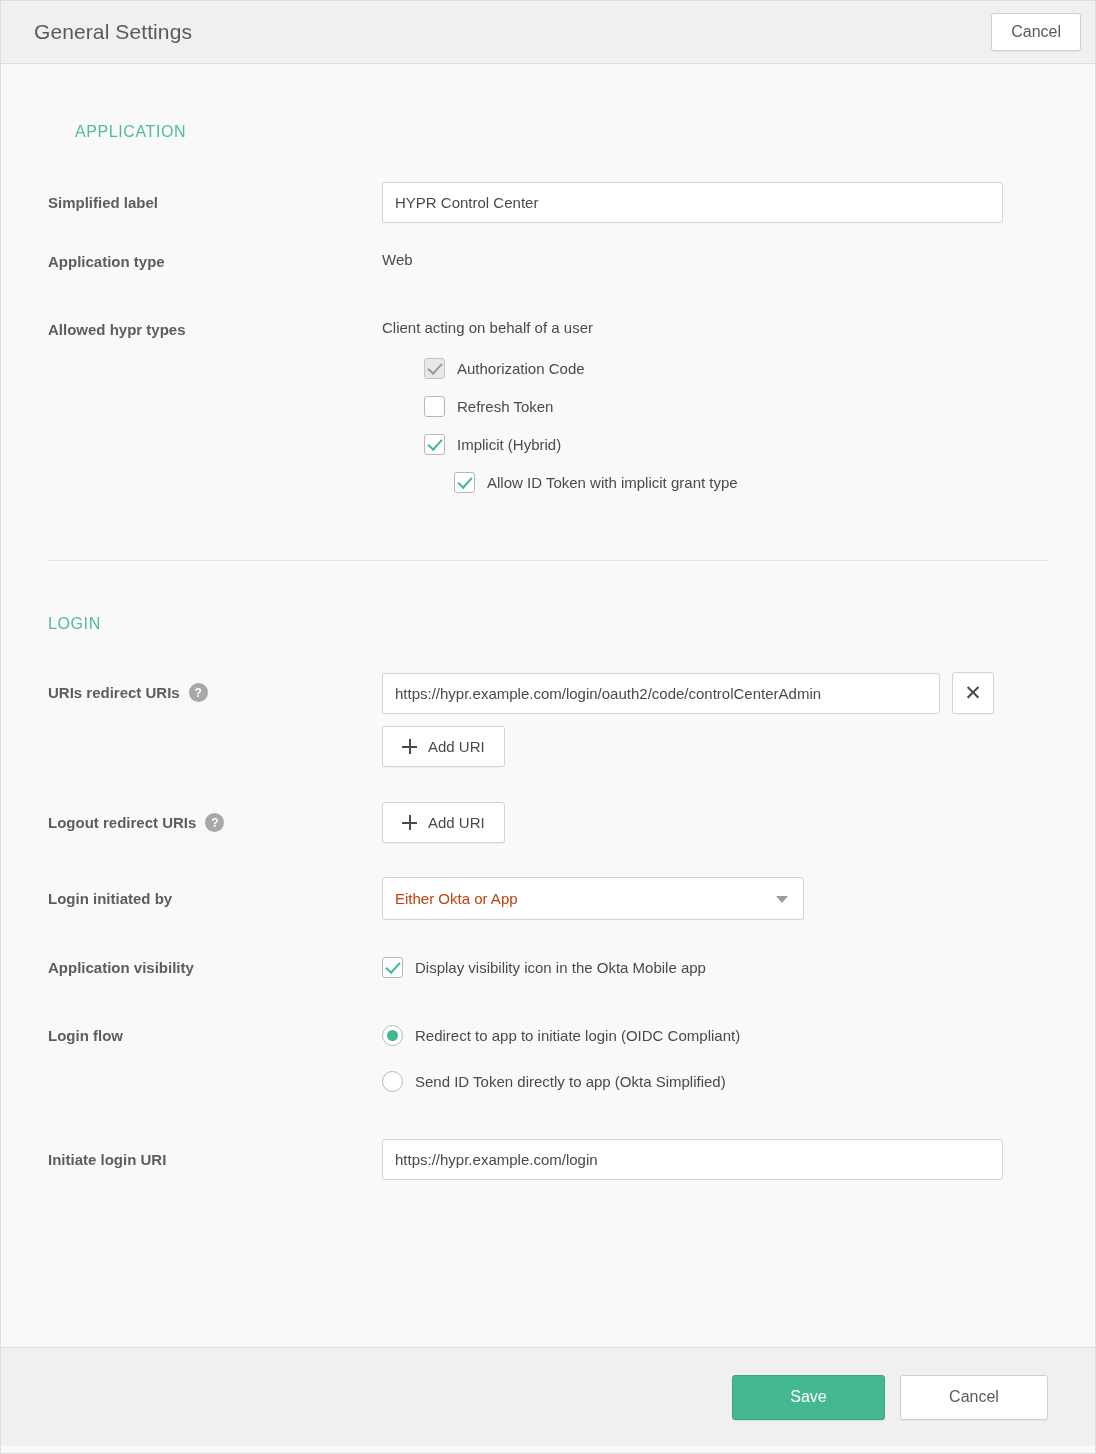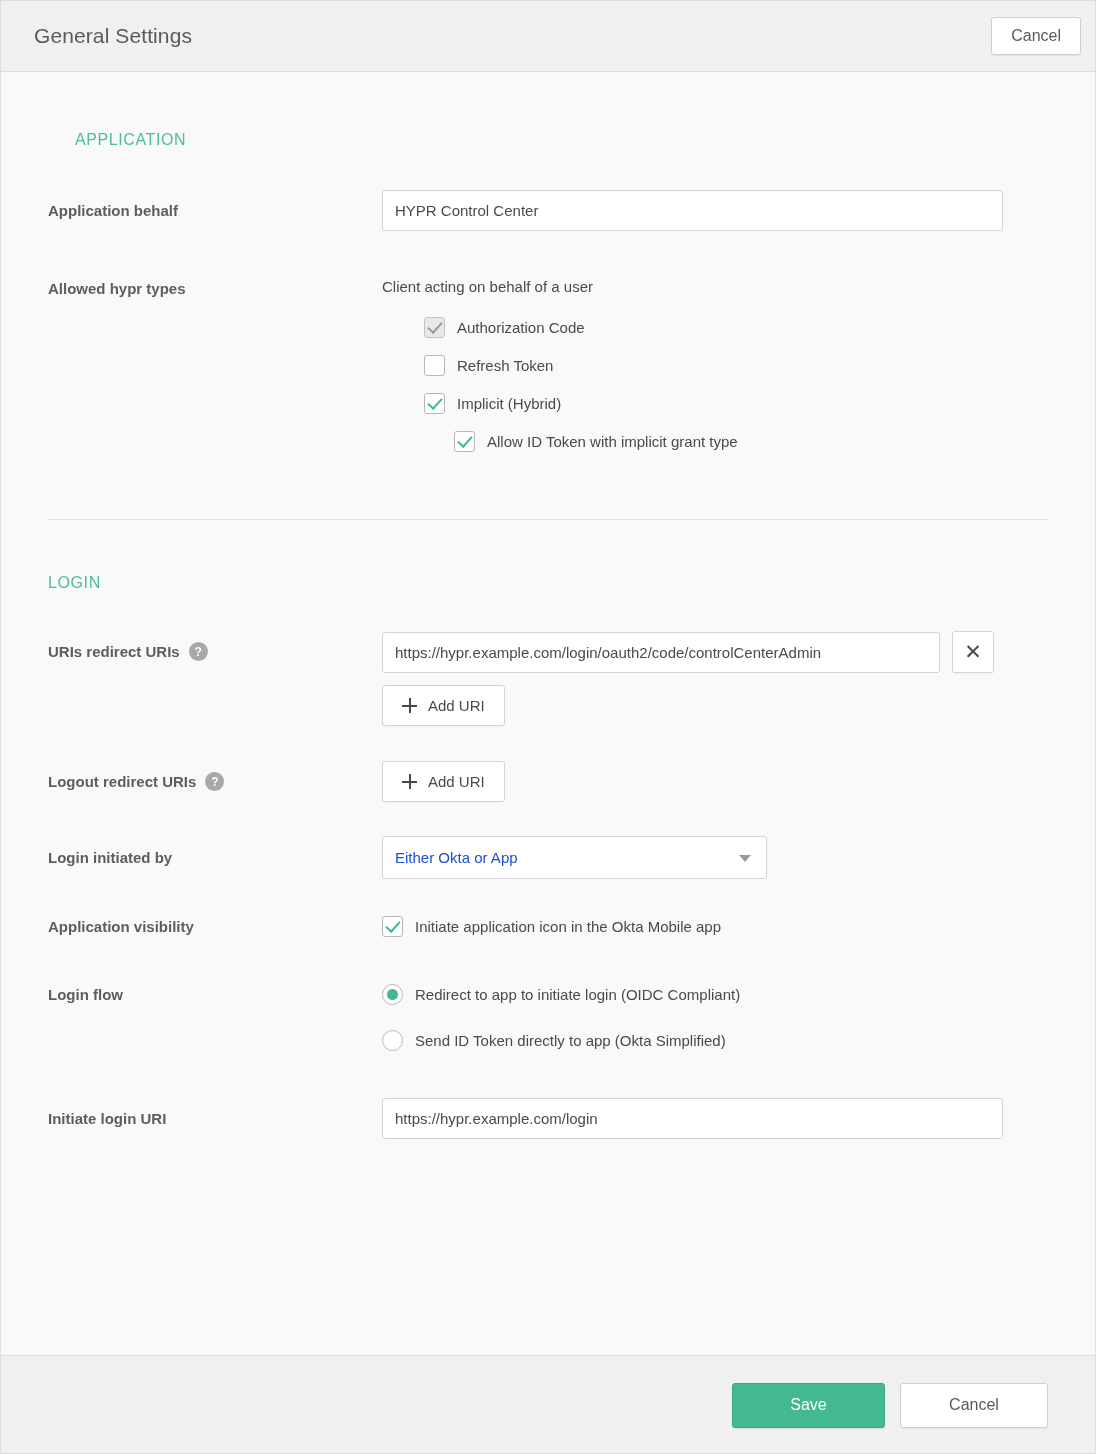--- a/index.html
+++ b/index.html
@@ -12,21 +12,21 @@
     position: relative;
     width: 1096px;
     height: 1454px;
     background: #f9f9f9;
     border: 1px solid #ddd;
     overflow: hidden;
   }
 
   
   .topbar {
-    height: 71px;
+    height: 63px;
     background: #f0f0f0;
     border-bottom: 1px solid #ddd;
     display: flex;
     align-items: center;
     justify-content: space-between;
     padding: 0 14px 0 33px;
   }
   .topbar-title {
     font-size: 21px;
     color: #5a5a5a;
@@ -202,25 +202,25 @@
     color: #4a4a4a;
     cursor: pointer;
     box-shadow: 0 1px 1px rgba(0,0,0,.04);
   }
 
   .selectwrap { position: relative; display: inline-block; }
   select.sel {
     font-family: "Liberation Sans", sans-serif;
     -webkit-appearance: none;
     appearance: none;
-    width: 385px;
+    width: 422px;
     height: 43px;
     padding: 0 12px;
     font-size: 15px;
-    color: #1d4ed8;
+    color: #c2410c;
     background: #fff;
     border: 1px solid #d4d4d4;
     border-radius: 3px;
     outline: none;
     cursor: pointer;
   }
   .caret {
     position: absolute;
     right: 16px; top: 19px;
     width: 0; height: 0;
@@ -285,26 +285,32 @@
     <button class="btn">Cancel</button>
   </div>
 
   <div class="content">
 
     <div style="padding-left:74px; padding-top:59px;">
       <div class="section-title">APPLICATION</div>
     </div>
 
     <div class="row" style="margin-top:41px;">
-      <div class="lbl" style="height:41px;">Application behalf</div>
+      <div class="lbl" style="height:41px;">Simplified label</div>
       <div class="field">
         <input type="text" class="txt" value="HYPR Control Center" style="">
       </div>
     </div>
 
+    <div class="row" style="margin-top:28px;">
+      <div class="lbl" style="height:21px;">Application type</div>
+      <div class="field">
+        <span class="plaintext">Web</span>
+      </div>
+    </div>
 
     <div class="row" style="margin-top:47px;">
       <div class="lbl" style="height:21px;">Allowed hypr types</div>
       <div class="field">
         <div class="plaintext" style="margin-bottom:22px;">Client acting on behalf of a user</div>
 
         <div class="cbrow indent1">
           <span class="cb checked disabled"></span>
           <span class="cblabel">Authorization Code</span>
         </div>
@@ -377,21 +383,21 @@
           <span class="caret"></span>
         </span>
       </div>
     </div>
 
     <div class="row" style="margin-top:37px;">
       <div class="lbl" style="height:21px;">Application visibility</div>
       <div class="field">
         <div class="cbrow" style="margin-bottom:0;">
           <span class="cb checked"></span>
-          <span class="cblabel">Initiate application icon in the Okta Mobile app</span>
+          <span class="cblabel">Display visibility icon in the Okta Mobile app</span>
         </div>
       </div>
     </div>
 
     <div class="row" style="margin-top:47px;">
       <div class="lbl" style="height:21px;">Login flow</div>
       <div class="field">
         <div class="rbrow" style="margin-bottom:25px;">
           <span class="rb selected"></span>
           <span class="cblabel">Redirect to app to initiate login (OIDC Compliant)</span>

